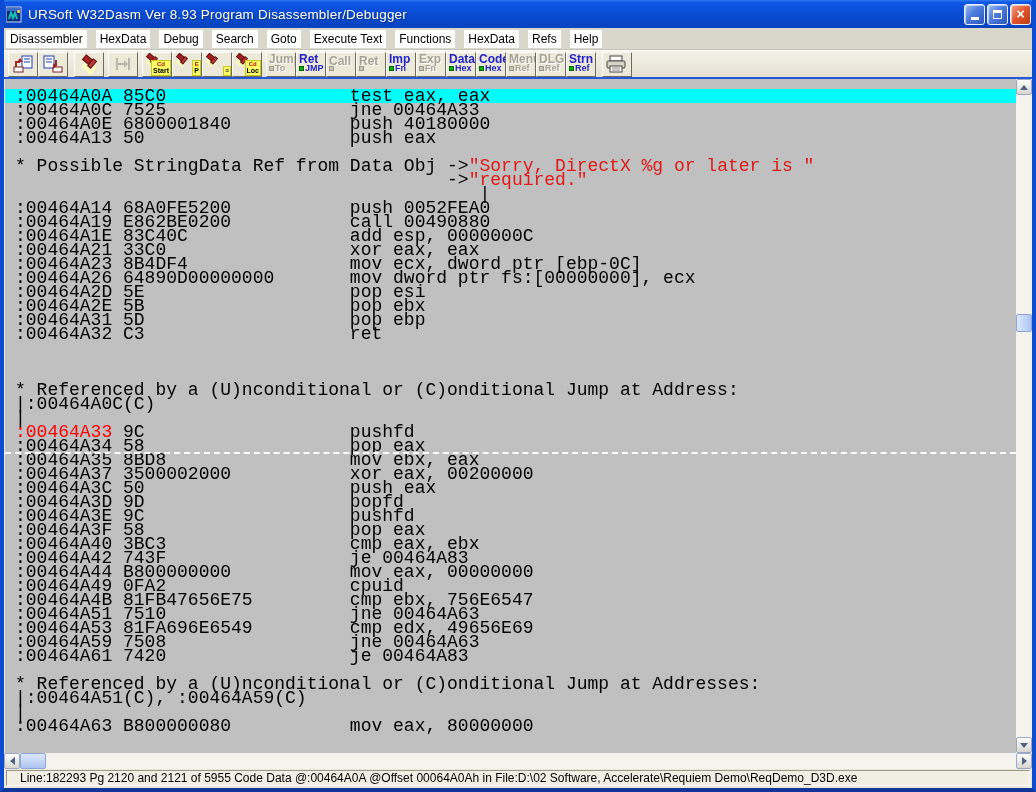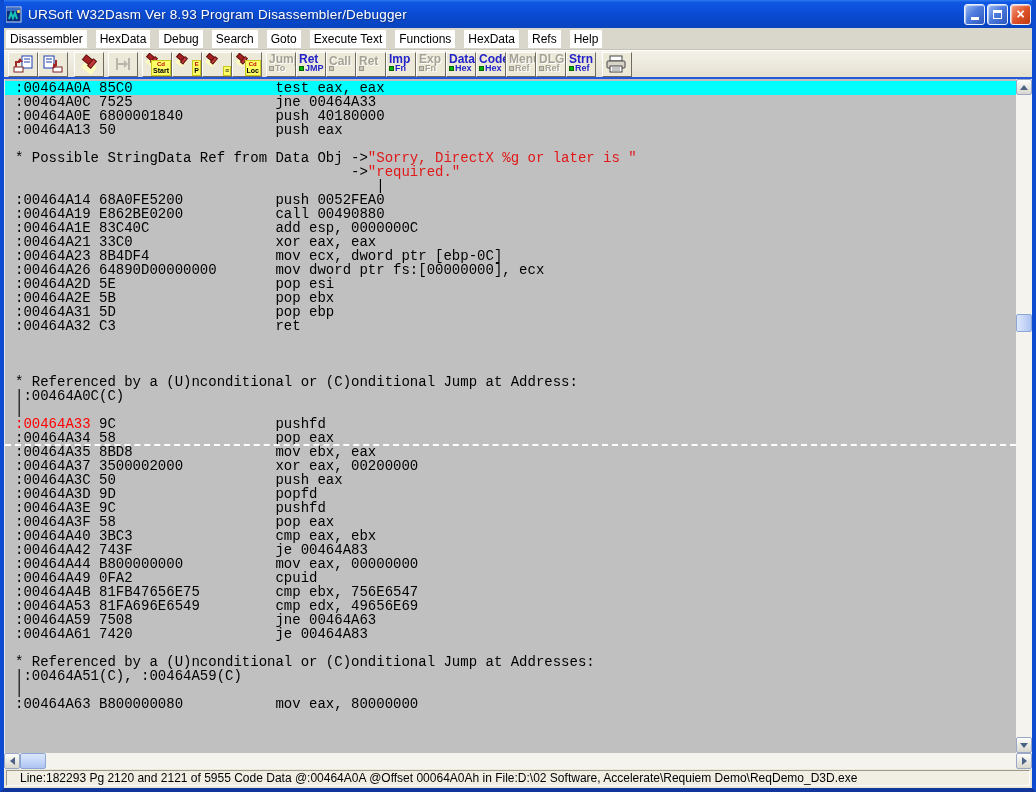--- a/index.html
+++ b/index.html
@@ -68,22 +68,22 @@
   .badge{
     position:absolute;right:0;bottom:0;background:#FFFF66;border:1px solid #C8C81E;
     font-size:7px;font-weight:bold;color:#000;line-height:8px;padding:0 1px;text-align:center;
   }
   .badge .tag{color:#C00000;font-size:6px;line-height:6px;display:block;}
   .bluebar{height:2px;background:#2458D8;margin:0 -4px;}
   
   .main{display:flex;height:674px;}
   .code{
     width:1012px;height:674px;background:#C0C0C0;overflow:hidden;
-    font-family:"Liberation Mono",monospace;font-size:14px;line-height:14px;
-    padding-top:2px;border-left:1px solid #E8E8E8;
+    font-family:"Liberation Mono",monospace;font-size:18px;line-height:14px;
+    padding-top:10px;border-left:1px solid #E8E8E8;
   }
   .row{height:14px;white-space:pre;padding-left:10px;position:relative;color:#000;}
   .row.hl{background:#00FFFF;}
   .row.pb::before{
     content:"";position:absolute;left:0;right:0;top:-1px;border-top:2px dashed #FFFFFF;
   }
   .row .green{color:#000000;}
   .row .red{color:#E01818;}
   .row .ra{color:#FF0000;}
   
@@ -360,20 +360,21 @@
         <div class="row">:00464A37 3500002000           xor eax, 00200000</div>
         <div class="row">:00464A3C 50                   push eax</div>
         <div class="row">:00464A3D 9D                   popfd</div>
         <div class="row">:00464A3E 9C                   pushfd</div>
         <div class="row">:00464A3F 58                   pop eax</div>
         <div class="row">:00464A40 3BC3                 cmp eax, ebx</div>
         <div class="row">:00464A42 743F                 je 00464A83</div>
         <div class="row">:00464A44 B800000000           mov eax, 00000000</div>
         <div class="row">:00464A49 0FA2                 cpuid</div>
         <div class="row">:00464A4B 81FB47656E75         cmp ebx, 756E6547</div>
+        <div class="row">:00464A51 7510                 jne 00464A63</div>
         <div class="row">:00464A53 81FA696E6549         cmp edx, 49656E69</div>
         <div class="row">:00464A59 7508                 jne 00464A63</div>
         <div class="row">:00464A61 7420                 je 00464A83</div>
         <div class="row">&nbsp;</div>
         <div class="row">* Referenced by a (U)nconditional or (C)onditional Jump at Addresses:</div>
         <div class="row">|:00464A51(C), :00464A59(C)</div>
         <div class="row">|</div>
         <div class="row">:00464A63 B800000080           mov eax, 80000000</div>
       </div>
     <div class="vscroll">

